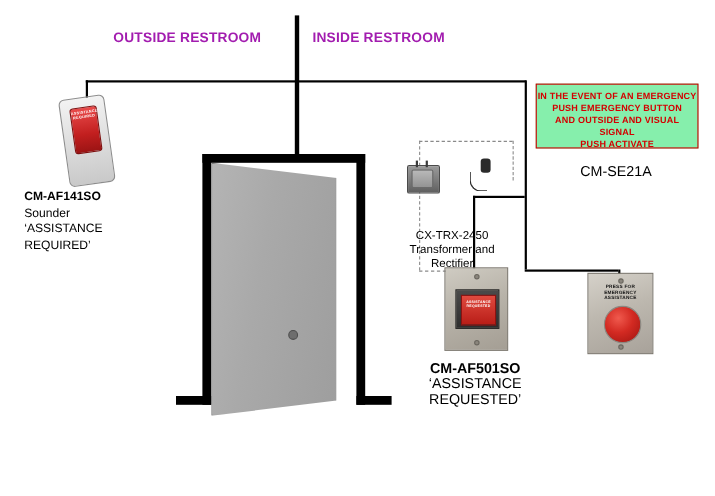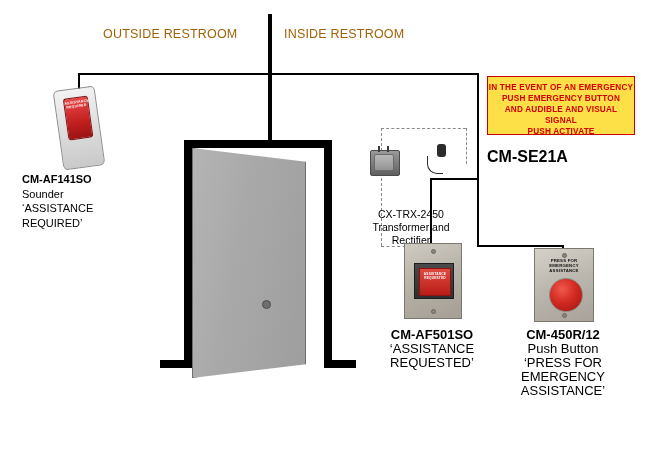--- a/index.html
+++ b/index.html
@@ -15,22 +15,22 @@
     width: 650px;
     height: 451px;
     background: #ffffff;
     overflow: hidden;
   }
   .abs { position: absolute; }
 
   
   .hdr-label {
     font-size: 12.5px;
-    font-weight: normal;
-    color: #a16207;
+    font-weight: bold;
+    color: #a21caf;
     letter-spacing: 0.2px;
     white-space: nowrap;
   }
   .divider-vert {
     background: #000000;
     width: 4px;
   }
 
   
   .wire {
@@ -158,21 +158,21 @@
     border-radius: 3px;
   }
   .plug-cord {
     border-left: 1.5px solid #2b2b2b;
     border-bottom: 1.5px solid #2b2b2b;
     border-bottom-left-radius: 10px;
   }
 
   
   .sign {
-    background: #fde047;
+    background: #86efac;
     border: 1.6px solid #cc0000;
   }
   .sign-text {
     color: #d40000;
     font-size: 8.2px;
     font-weight: bold;
     line-height: 11px;
     text-align: center;
     letter-spacing: 0.2px;
   }
@@ -191,23 +191,23 @@
     line-height: 14.5px;
   }
   .cap-title { font-weight: bold; }
   .cap-sm {
     text-align: center;
     color: #000000;
     font-size: 10.5px;
     line-height: 13px;
   }
   .sign-code {
-    text-align: left;
-    font-size: 16px;
-    font-weight: bold;
+    text-align: center;
+    font-size: 13px;
+    font-weight: normal;
     color: #000000;
   }
 </style>
 </head>
 <body>
 
 <div id="canvas">
 
   <div class="abs hdr-label" style="left:103px; top:27px;">OUTSIDE RESTROOM</div>
   <div class="abs hdr-label" style="left:284px; top:27px;">INSIDE RESTROOM</div>
@@ -270,21 +270,21 @@
 
   <div class="abs cap-sm" style="left:350px; top:184px; width:122px;margin-top:24px;">
     <div>CX-TRX-2450</div>
     <div>Transformer and</div>
     <div>Rectifier</div>
   </div>
 
   <div class="abs sign" style="left:487px; top:76px; width:146px; height:57px;">
     <div class="sign-text" style="padding-top:5px;">IN THE EVENT OF AN EMERGENCY</div>
     <div class="sign-text">PUSH EMERGENCY BUTTON</div>
-    <div class="sign-text">AND AUDIBLE AND VISUAL SIGNAL</div>
+    <div class="sign-text">AND OUTSIDE AND VISUAL SIGNAL</div>
     <div class="sign-text">PUSH ACTIVATE</div>
   </div>
   <div class="abs sign-code" style="left:487px; top:148px; width:146px;">CM-SE21A</div>
 
   <div class="abs plate" style="left:404px; top:243px; width:56px; height:74px;">
     <div class="abs plate-screw" style="left:26px; top:5px;"></div>
     <div class="abs plate-screw" style="left:26px; top:65px;"></div>
     <div class="abs annun-window" style="left:9px; top:19px; width:38px; height:34px;">
       <div class="abs annun-red" style="left:4px; top:4px; width:30px; height:26px;">
         <div class="annun-red-text">ASSISTANCE</div>
@@ -303,21 +303,14 @@
     <div class="abs plate-screw" style="left:27px; top:4px;"></div>
     <div class="abs plate-screw" style="left:27px; top:64px;"></div>
     <div class="abs pb-text" style="left:4px; top:9px; width:50px;">
       <div>PRESS FOR</div>
       <div>EMERGENCY</div>
       <div>ASSISTANCE</div>
     </div>
     <div class="abs pb-dome" style="left:14px; top:29px; width:32px; height:32px;"></div>
   </div>
 
-  <div class="abs cap" style="left:501px; top:328px; width:124px;">
-    <div class="cap-title">CM-450R/12</div>
-    <div>Push Button</div>
-    <div>‘PRESS FOR</div>
-    <div>EMERGENCY</div>
-    <div>ASSISTANCE’</div>
-  </div>
 
 </div>
 
 </body></html>

